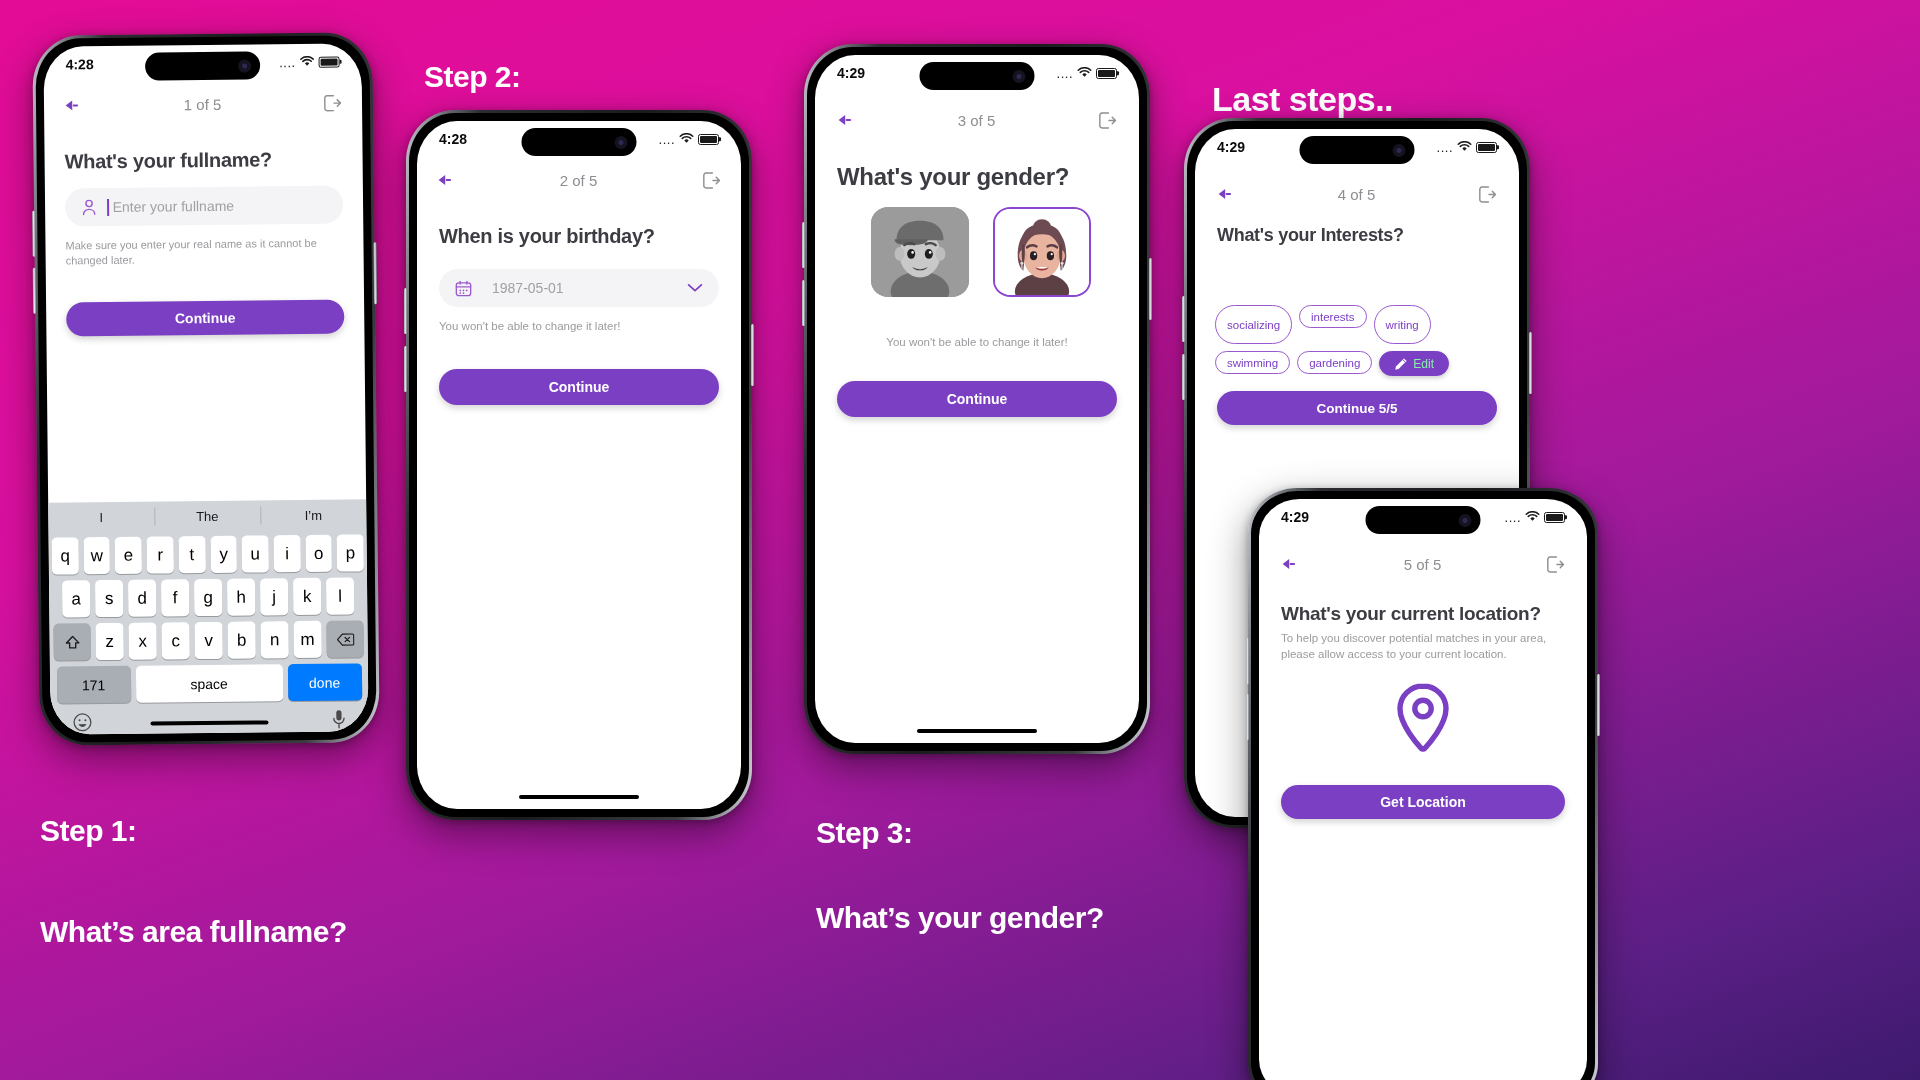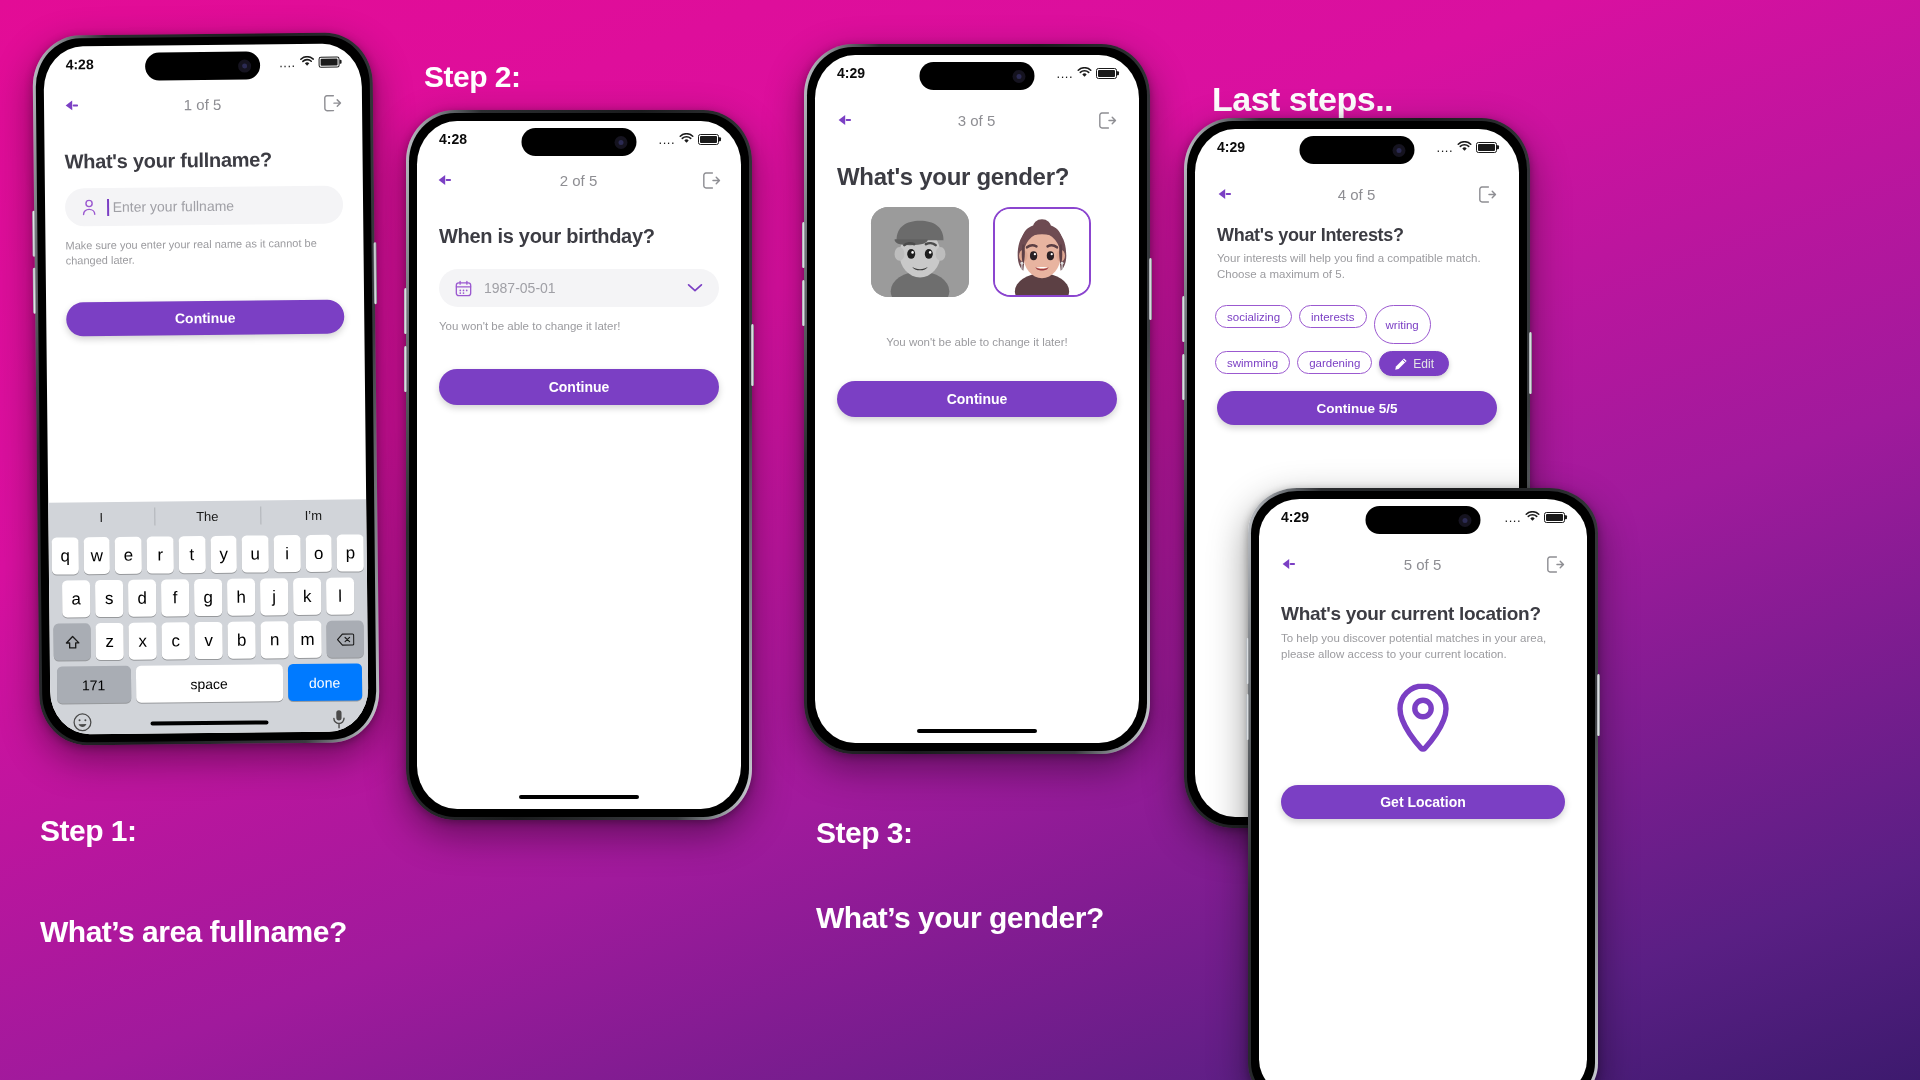--- a/index.html
+++ b/index.html
@@ -72,21 +72,21 @@
   .field .ph { color:#a0a0a6; }
   .cta { background:#7b3fc4; color:#fff; border-radius:999px; display:flex;
          align-items:center; justify-content:center; font-weight:bold;
          box-shadow:0 3px 7px rgba(0,0,0,.18); }
   .caret { position:relative; display:inline-block; background:#7b3fc4; }
 
   
   .tagrow { display:flex; flex-wrap:wrap; }
   .tag { border:1px solid #9b59d0; color:#7b3fc4; border-radius:999px;
          display:flex; align-items:center; justify-content:center; }
-  .tag.edit { background:#7b3fc4; color:#e5e5e5; border-color:#7b3fc4; gap:5px;
+  .tag.edit { background:#7b3fc4; color:#86efac; border-color:#7b3fc4; gap:5px;
               box-shadow:0 2px 5px rgba(0,0,0,.2);}
 
   
   .avwrap { display:flex; }
   .avatar { border-radius:18%; overflow:hidden; position:relative; }
   .avatar.sel { border:2px solid #8b45cf; background:#fff; }
   .avatar.male { background:#9a9a9a; }
 
   
   .kb { position:absolute; left:0; right:0; bottom:0; background:#d1d4d9; }
@@ -309,21 +309,21 @@
             <svg width="21" height="21" viewBox="0 0 22 22">
                 <path d="M13 3.2H6.2A2.2 2.2 0 0 0 4 5.4v11.2a2.2 2.2 0 0 0 2.2 2.2H13" stroke="#8e8e93" stroke-width="1.5" fill="none" stroke-linecap="round"></path>
                 <path d="M13.6 11h6.2M17 7.6 20.4 11 17 14.4" stroke="#8e8e93" stroke-width="1.5" fill="none" stroke-linecap="round" stroke-linejoin="round"></path>
               </svg>
           </div>
         </div>
 
         <div class="h1" style="position:absolute; left:22px; top:104px; font-size:20px;">When is your birthday?</div>
 
         <div class="field" style="position:absolute; left:22px; top:148px; right:22px; height:38px; padding:0 16px; gap:12px; justify-content:space-between;">
-          <span style="display:flex;align-items:center;gap:12px;">
+          <span style="display:flex;align-items:center;gap:20px;">
             <svg width="17" height="17" viewBox="0 0 18 18">
                 <rect x="1.4" y="3" width="15.2" height="13.6" rx="2.6" fill="none" stroke="#9b59d0" stroke-width="1.4"></rect>
                 <path d="M1.4 7.2h15.2M5.4 1.4v3M12.6 1.4v3" stroke="#9b59d0" stroke-width="1.4" stroke-linecap="round"></path>
                 <circle cx="5.6" cy="11" r=".9" fill="#9b59d0"></circle>
                 <circle cx="9" cy="11" r=".9" fill="#9b59d0"></circle>
                 <circle cx="12.4" cy="11" r=".9" fill="#9b59d0"></circle>
                 <circle cx="5.6" cy="13.8" r=".9" fill="#9b59d0"></circle>
                 <circle cx="9" cy="13.8" r=".9" fill="#9b59d0"></circle>
               </svg>
             <span class="ph" style="font-size:14px;">1987-05-01</span>
@@ -489,24 +489,23 @@
           <div class="step" style="font-size:15px;">4 of 5</div>
           <div class="exitbtn">
             <svg width="21" height="21" viewBox="0 0 22 22">
                 <path d="M13 3.2H6.2A2.2 2.2 0 0 0 4 5.4v11.2a2.2 2.2 0 0 0 2.2 2.2H13" stroke="#8e8e93" stroke-width="1.5" fill="none" stroke-linecap="round"></path>
                 <path d="M13.6 11h6.2M17 7.6 20.4 11 17 14.4" stroke="#8e8e93" stroke-width="1.5" fill="none" stroke-linecap="round" stroke-linejoin="round"></path>
               </svg>
           </div>
         </div>
 
         <div class="h1" style="position:absolute; left:22px; top:96px; font-size:18px;">What's your Interests?</div>
-        <div class="sub" style="position:absolute; left:22px; top:122px; right:18px; font-size:11.5px;">Your interests will help you find a compatible match. Choose a maximum of 5.</div>
 
         <div class="tagrow" style="position:absolute; left:20px; top:176px; right:14px; gap:7px;">
-          <div class="tag" style="height:23px;padding:8px 11px;font-size:11.5px;">socializing</div>
+          <div class="tag" style="height:39px;padding:8px 11px;font-size:11.5px;">socializing</div>
           <div class="tag" style="height:23px;padding:0 11px;font-size:11.5px;">interests</div>
           <div class="tag" style="height:39px;padding:0 11px;font-size:11.5px;">writing</div>
           <div class="tag" style="height:23px;padding:0 11px;font-size:11.5px;">swimming</div>
           <div class="tag" style="height:23px;padding:0 11px;font-size:11.5px;">gardening</div>
           <div class="tag edit" style="height:25px;padding:0 14px;font-size:12px;">
             <svg width="14" height="14" viewBox="0 0 16 16">
                 <path d="M11.4 1.6 14.4 4.6 5.2 13.8 1.4 14.6 2.2 10.8z" fill="#fff"></path>
                 <path d="M10 3l3 3" stroke="#7b3fc4" stroke-width="1.1"></path>
               </svg>
             <span>Edit</span>

